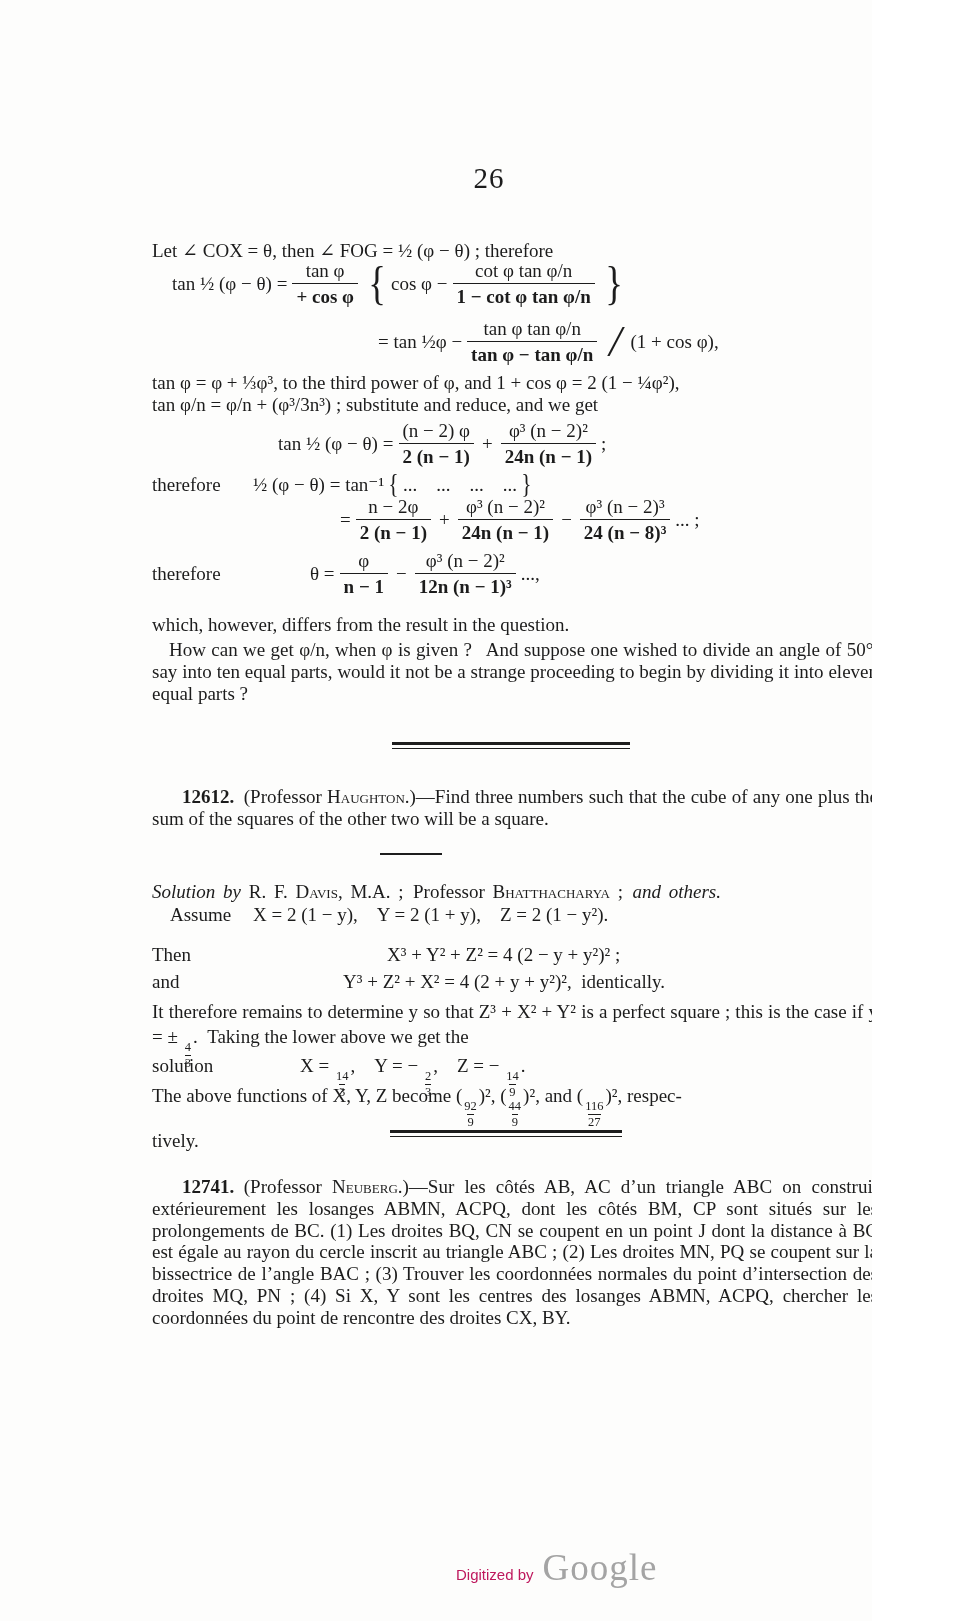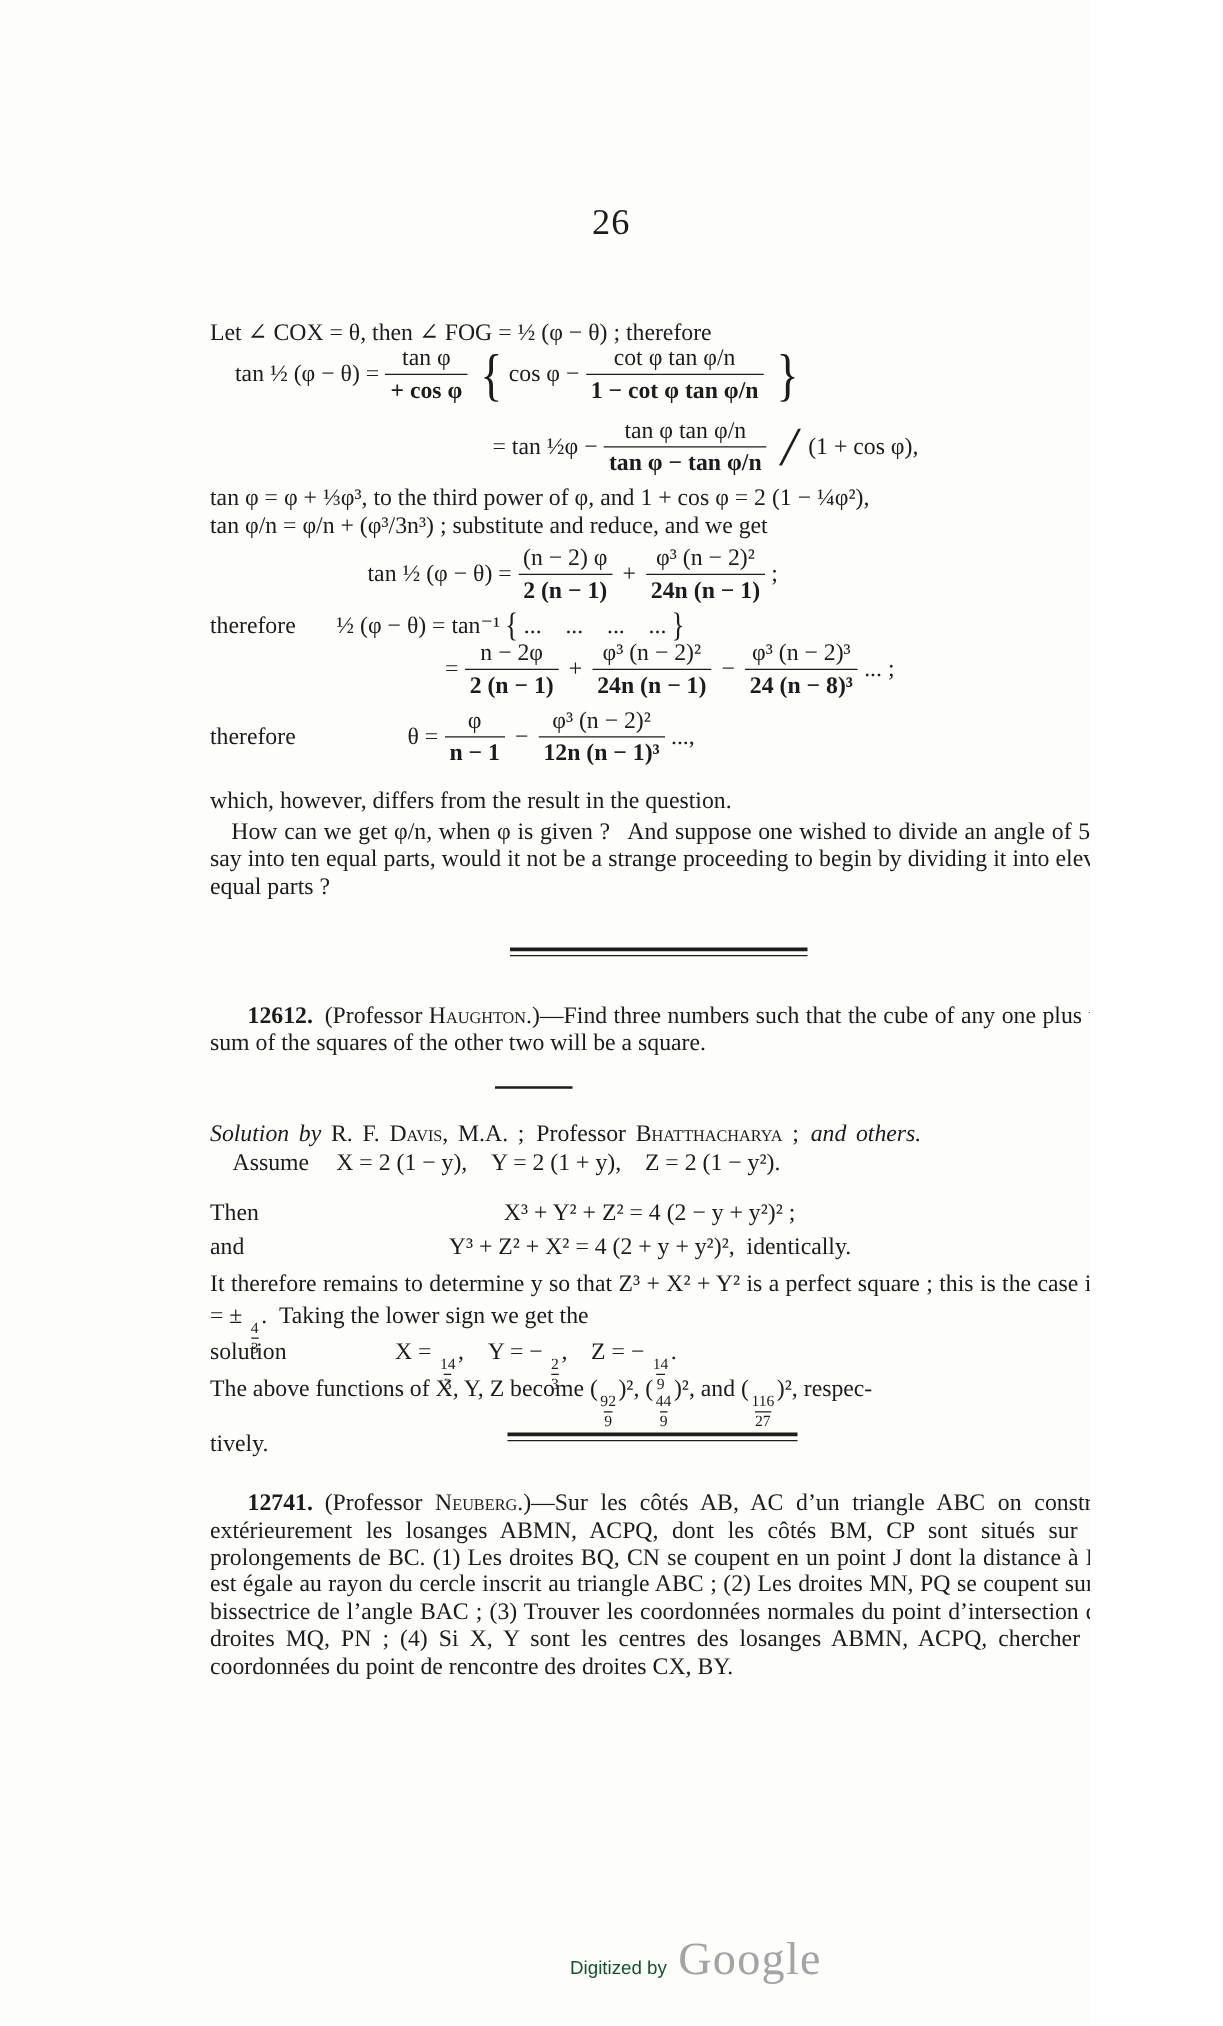--- a/index.html
+++ b/index.html
@@ -1,21 +1,21 @@
 <!DOCTYPE html>
 <html><head>
 <meta charset="utf-8">
 <style>
   html,body{margin:0;padding:0;background:#ffffff;}
   .page{position:relative;width:872px;height:1621px;background:#fdfdfc;overflow:hidden;
         font-family:"Liberation Serif","DejaVu Serif",serif;color:#1c1c1c;font-size:19px;}
   .pagenum{position:absolute;top:162px;left:0;width:978px;text-align:center;
            font-size:29px;letter-spacing:1px;}
   .content{position:absolute;left:152px;top:0;width:726px;height:1621px;}
-  .content > div, .content > p{position:absolute;margin:16px;}
+  .content > div, .content > p{position:absolute;margin:0;}
   .para{width:726px;text-align:justify;line-height:22px;}
   .eq{display:flex;align-items:center;white-space:nowrap;justify-content:center;}
   .eq > span{flex:none;}
   .frac{display:inline-flex;flex-direction:column;align-items:center;margin:0 5px;text-align:center;line-height:1.12;}
   .frac .num{display:block;padding:0 4px 2px;}
   .frac .den{display:block;border-top:1.6px solid #1c1c1c;padding:2px 4px 0;font-weight:bold;}
   .brace{font-size:46px;font-weight:400;line-height:0.85;margin:0 3px;transform:scaleX(0.8);}
   .brace.sm{font-size:27px;line-height:1;}
   .bigslash{font-size:44px;font-style:italic;line-height:0.8;margin:0 9px 0 7px;}
   .op{margin:0 3px;}
@@ -28,21 +28,21 @@
   .b{font-weight:bold;}
   .line{position:relative;width:726px;height:26px;}
   .line .lbl{position:absolute;top:0;}
   .line .mth{position:absolute;top:0;white-space:nowrap;}
   .drule{position:absolute;}
   .drule .a{height:2.5px;background:#1d1d1d;margin-bottom:3px;}
   .drule .b2{height:1.6px;background:#1d1d1d;}
   .srule{position:absolute;height:2px;background:#1d1d1d;}
   .byline{white-space:nowrap;word-spacing:3px;}
   .footer{position:absolute;left:456px;top:1546px;display:flex;align-items:baseline;}
-  .digitized{font-family:"Liberation Sans","DejaVu Sans",sans-serif;font-size:15px;color:#14532d;}
+  .digitized{font-family:"Liberation Sans","DejaVu Sans",sans-serif;font-size:15px;color:#be185d;}
   .glogo{font-family:"Liberation Serif","DejaVu Serif",serif;font-size:37px;color:#a4a4a4;
          margin-left:9px;letter-spacing:1px;}
 </style>
 </head>
 <body>
 
 <div class="page">
 
   <div class="pagenum">26</div>
 
@@ -165,21 +165,21 @@
     </div>
     <div class="line" style="top:971px;">
       <span class="lbl">and</span>
       <span class="mth" style="left:191px;">Y³ + Z² + X² = 4 (2 + y + y²)², identically.</span>
     </div>
 
     <p class="para" style="top:999px;line-height:25px;">
       <span>It therefore remains to determine y so that Z³ + X² + Y² is a perfect square ; this is the case if y = ± </span><span class="sfrac">
           <span>4</span>
           <span class="den">3</span>
-        </span><span>. Taking the lower sign we get the</span>
+        </span><span>. Taking the lower above we get the</span>
     </p>
 
     <div class="line" style="top:1050px;height:30px;">
       <span class="lbl" style="top:5px;">solution</span>
       <span class="mth" style="left:148px;top:5px;"><span>X = </span><span class="sfrac">
             <span>14</span>
             <span class="den">3</span>
           </span><span>, Y = − </span><span class="sfrac">
             <span>2</span>
             <span class="den">3</span>

